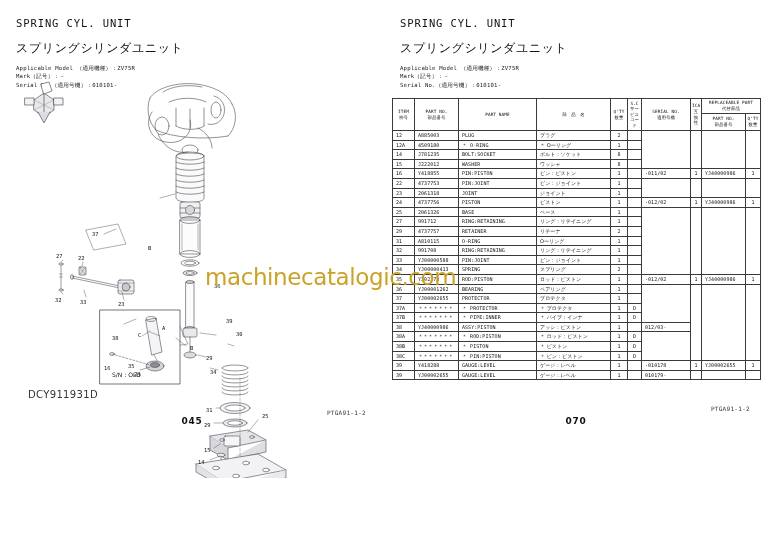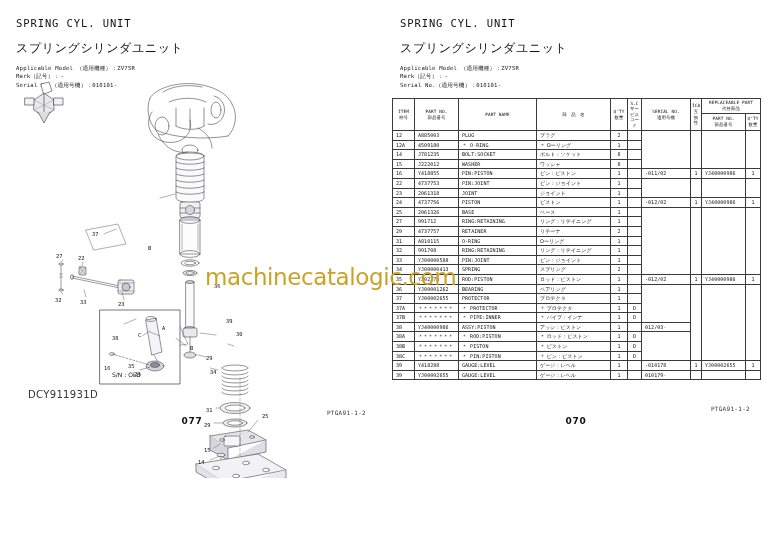--- a/index.html
+++ b/index.html
@@ -383,21 +383,21 @@
         <text class="cap" x="226" y="245">39</text>
         <text class="cap" x="236" y="258">30</text>
         <text class="cap" x="214" y="210">36</text>
         <text class="cap-lg" x="112" y="299">S/N : OLD</text>
       </g>
     </svg>
   </div>
 
   <div class="doc-code">DCY911931D</div>
   <div class="form-code">PTGA91-1-2</div>
-  <div class="page-no">077</div>
+  <div class="page-no">045</div>
 </div>
 
 <div class="page" id="page-right">
 
   <div class="hdr">
     <div class="hdr-en">SPRING CYL. UNIT</div>
     <div class="hdr-jp">スプリングシリンダユニット</div>
     <div class="hdr-meta">Applicable Model （適用機種）：ZV75R</div>
     <div class="hdr-meta" style="margin-top:0">Mark（記号）：－</div>
     <div class="hdr-meta" style="margin-top:0">Serial No.（適用号機）：010101-</div>

